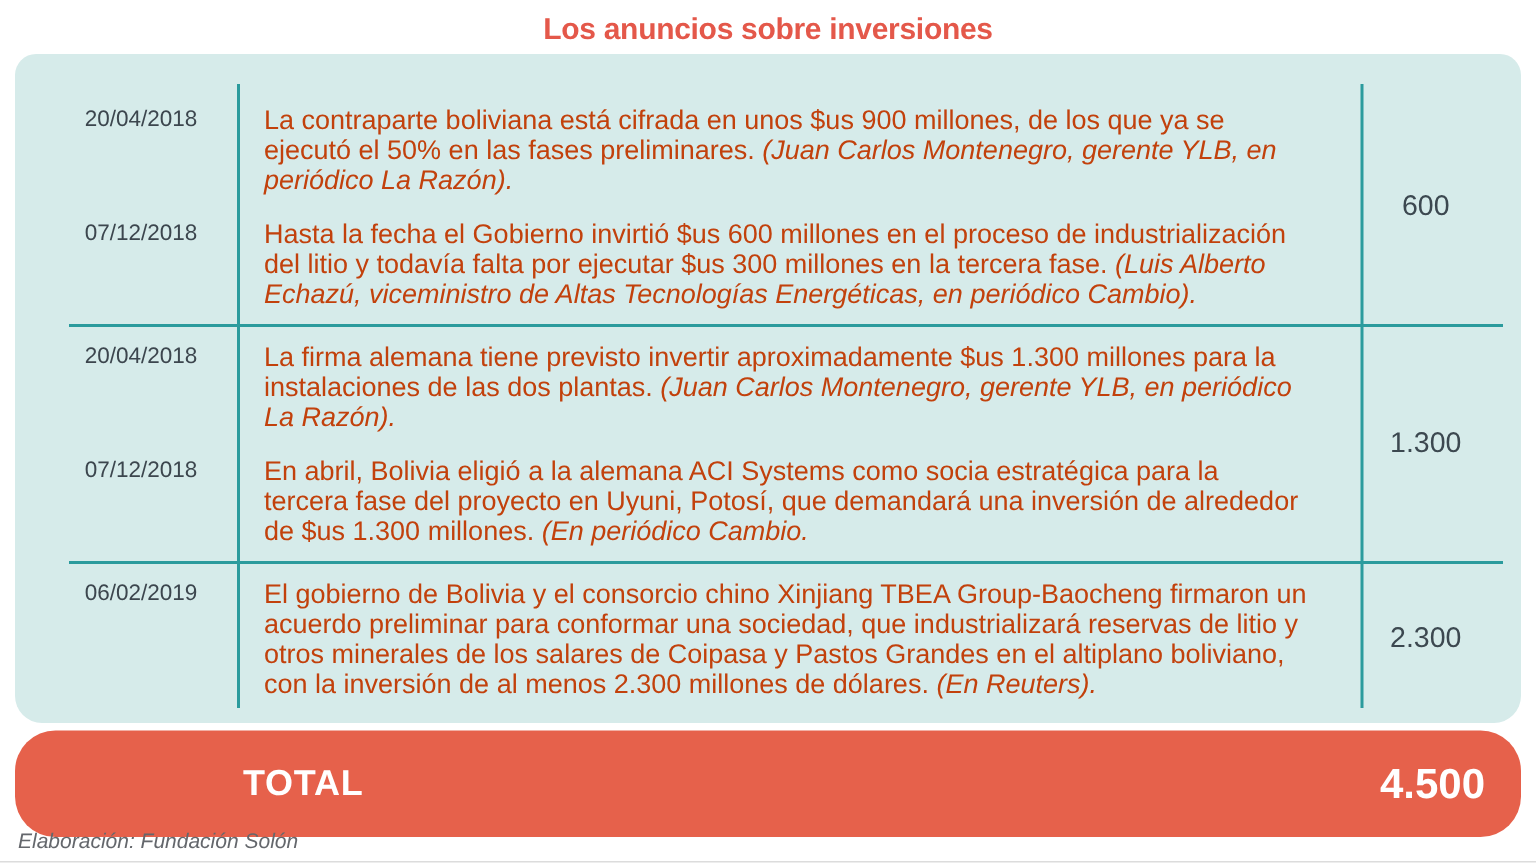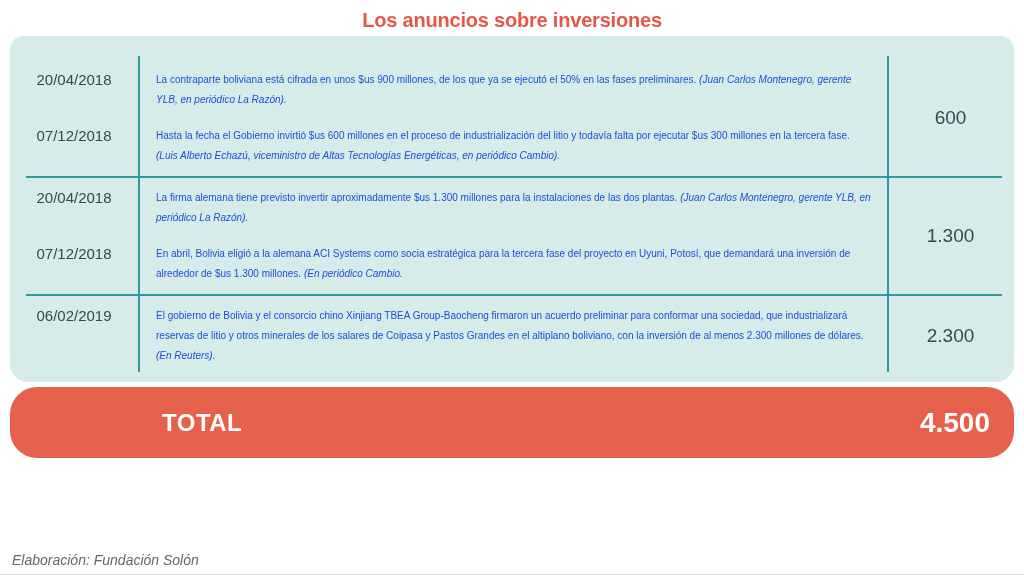--- a/index.html
+++ b/index.html
@@ -15,36 +15,36 @@
   .thead { position:relative; z-index:2; height:45px; background:#21898B;
     border-radius:24px; display:flex; align-items:center; color:#ffffff;
     font-weight:bold; font-size:17px; }
   .th-fecha { width:128px; text-align:center; }
   .th-contenido { flex:1; text-align:center; }
   .th-millones { width:132px; text-align:center; }
 
   .tbody { position:relative; z-index:1; background:#D6EBEA;
     margin-top:-16px; padding-top:16px; border-radius:14px 14px 18px 18px;
     padding-bottom:6px; }
-  .tbody-inner { padding-top:8px; }
+  .tbody-inner { padding-top:8px;padding-left:20px; }
 
   .row { display:flex; position:relative; }
   .row::before, .row::after { content:""; position:absolute; top:0; bottom:0;
     width:2px; background:#2B9B9D; }
   .row::before { left:128px; }
   .row::after  { left:877px; }
   .row:first-child::before, .row:first-child::after { top:-4px; }
   .row:last-child::before,  .row:last-child::after  { bottom:4px; }
 
   .row-main { flex:1; display:flex; flex-direction:column; gap:16px; padding:10px 0; }
   .entry { display:flex; }
   .date { width:128px; flex:0 0 128px; text-align:center; font-size:15px;
     color:#3C464E; padding-top:1px; }
-  .para { flex:1; padding:0 14px 0 18px; font-size:10px; line-height:20px;
-    color:#1d4ed8; }
+  .para { flex:1; padding:0 14px 0 18px; font-size:18px; line-height:20px;
+    color:#c2410c; }
   .para .source { font-style:italic; }
   .amount { width:127px; flex:0 0 127px; display:flex; align-items:center;
     justify-content:center; font-size:19px; color:#3C4850; }
 
   .hsep { height:2px; background:#2B9B9D; margin:0 12px 0 16px; }
 
   .total { position:relative; height:71px; background:#E6614B;
     border-radius:27px; margin-top:5px; color:#ffffff; font-weight:bold; }
   .total-label { position:absolute; left:152px; top:50%;
     transform:translateY(-50%); font-size:24px; letter-spacing:0.5px; }

